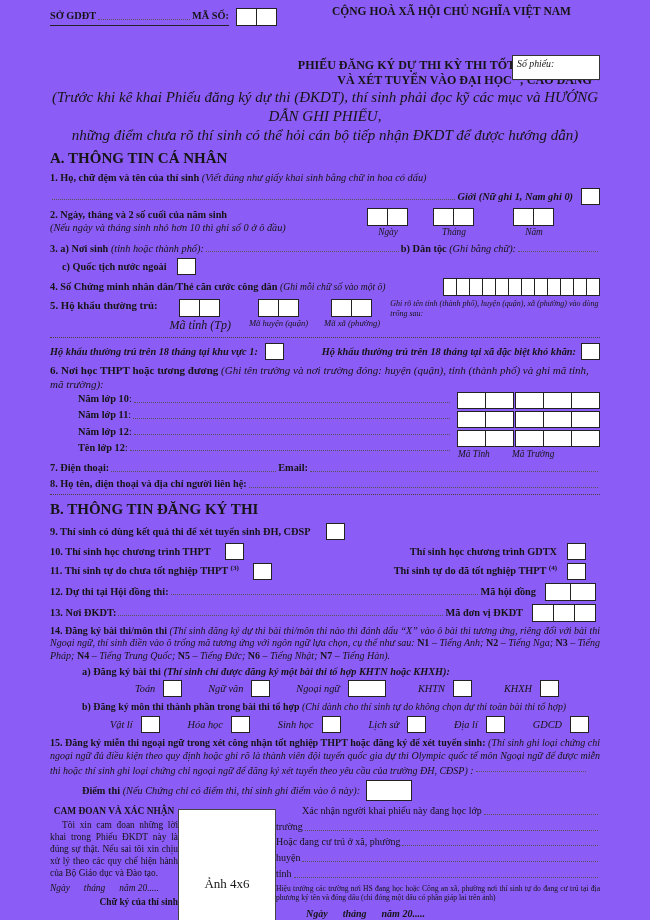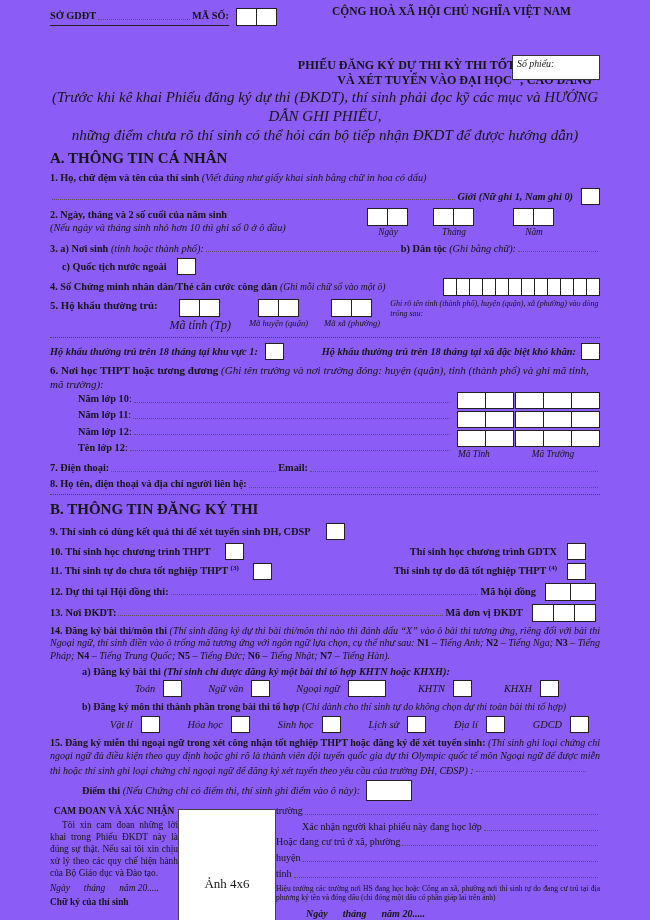--- a/index.html
+++ b/index.html
@@ -51,21 +51,21 @@
     display:flex;align-items:center;justify-content:center;font-size:13px;margin-top:4px;}
   .sig-right{flex:1;font-size:10px;}
   .tiny{font-size:7.6px;line-height:1.25;text-align:justify;margin-top:2px;}
   .grid6{display:flex;}
   .grid6-left{flex:1;padding-right:6px;}
   .grid6-right{width:142px;flex:none;display:flex;flex-direction:column;align-items:flex-start;}
   .grow{display:flex;margin-bottom:2px;}
   .grow .cg+ .cg{margin-left:2px;}
   .collbl{display:flex;width:136px;font-style:italic;font-size:9.3px;}
   .collbl span:first-child{width:54px;text-align:left;}
-  .collbl span:last-child{flex:1;text-align:center;}
+  .collbl span:last-child{flex:1;}
 </style>
 </head>
 <body>
 
 <div class="page">
 
   <div class="hdr">
     <div class="hdr-left">
       <span class="uline">
         <span class="b">SỞ GDĐT</span>
@@ -375,32 +375,32 @@
     <span class="b" style="margin-left:32px">Điểm thi</span>&nbsp;
     <span class="i">(Nếu Chứng chỉ có điểm thi, thí sinh ghi điểm vào ô này):</span>
     <span class="box score" style="margin-left:6px"></span>
   </div>
 
   <div class="sig">
     <div class="sig-left">
       <div class="t">CAM ĐOAN VÀ XÁC NHẬN</div>
       <div class="bd">Tôi xin cam đoan những lời khai trong Phiếu ĐKDT này là đúng sự thật. Nếu sai tôi xin chịu xử lý theo các quy chế hiện hành của Bộ Giáo dục và Đào tạo.</div>
       <div class="i pre" style="margin-top:3px">Ngày      tháng      năm 20.....</div>
-      <div class="b" style="text-align:left;margin-top:2px">Chữ ký của thí sinh</div>
+      <div class="b" style="text-align:right;margin-top:2px">Chữ ký của thí sinh</div>
     </div>
     <div class="photo">
       <span>Ảnh 4x6</span>
     </div>
     <div class="sig-right">
       <div class="r">
-          <span>trường</span>
+          <span style="margin-left:26px">Xác nhận người khai phiếu này đang học lớp</span>
           <span class="dots"></span>
         </div>
       <div class="r">
-          <span style="margin-left:26px">Xác nhận người khai phiếu này đang học lớp</span>
+          <span>trường</span>
           <span class="dots"></span>
         </div>
       <div class="r">
           <span>Hoặc đang cư trú ở xã, phường</span>
           <span class="dots"></span>
         </div>
       <div class="r">
           <span>huyện</span>
           <span class="dots"></span>
         </div>

